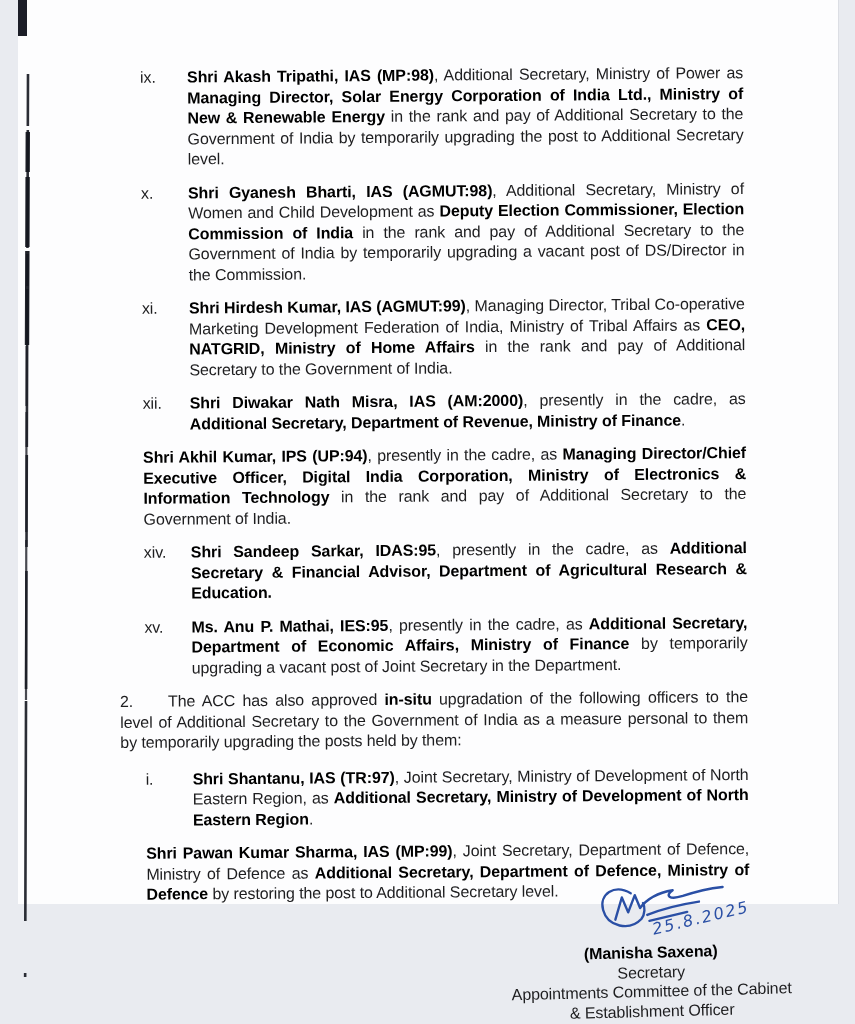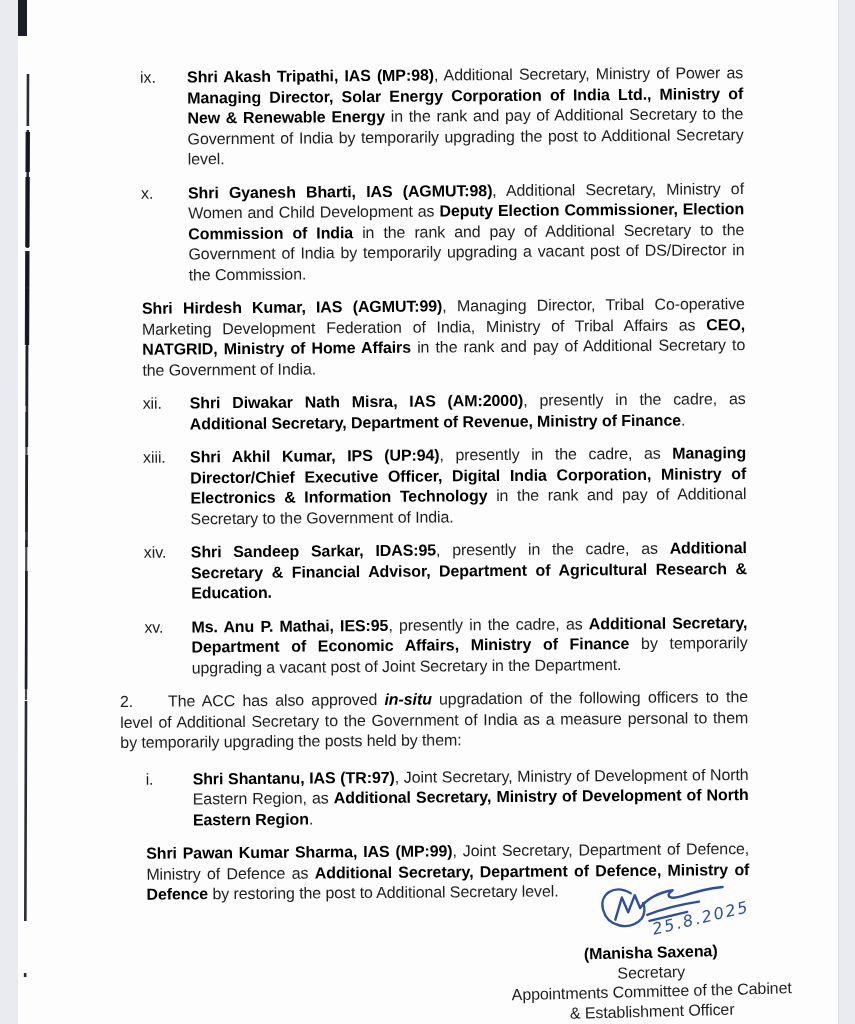--- a/index.html
+++ b/index.html
@@ -2,40 +2,40 @@
 <html><head>
 <meta charset="utf-8">
 <style>
   html,body{margin:0;padding:0;}
   body{
     width:855px;height:1024px;overflow:hidden;position:relative;
     background:#e9ebf0;
     font-family:"Liberation Sans","DejaVu Sans",sans-serif;
   }
   .page{
-    position:absolute;left:18px;top:0;width:820px;height:1024px;
+    position:absolute;left:18px;top:0;width:820px;height:904px;
     background:#fdfdfe;border-right:1px solid #dcdee4;
   }
   .corner-mark{
     position:absolute;left:0;top:0;width:9px;height:36px;background:#1c1e27;
   }
   .edge-shadow{
     position:absolute;left:0;top:0;width:22px;height:1024px;pointer-events:none;
   }
   .content{
     position:absolute;left:97px;top:68px;width:628px;
     color:#1d1d1f;font-size:16px;line-height:20.5px;
     transform:rotate(-0.45deg);transform-origin:top left;
     letter-spacing:-0.1px;
   }
   .item{display:flex;margin-bottom:13px;padding-left:25px;}
   .item .num{flex:0 0 47px;}
   .item .body{flex:1;text-align:justify;}
   .b{font-weight:700;color:#000;}
-  .i{font-style:italic;}
+  .i{}
   .para{text-align:justify;margin:3px 0 16px 0;}
   .para .pnum{display:inline-block;width:48px;}
   .sig-area{
     margin-left:355px;width:345px;text-align:center;
     transform:rotate(-1deg);transform-origin:center top;
     line-height:19.5px;font-size:16px;
   }
   .sig-ink{display:block;margin:-34px 0 0 118px;}
   .sig-name{font-weight:700;color:#000;}
   .sig-line{color:#1d1d1f;}
@@ -61,30 +61,30 @@
           <span class="num">ix.</span>
           <span class="body"><span class="b">Shri Akash Tripathi, IAS (MP:98)</span><span>, Additional Secretary, Ministry of Power as </span><span class="b">Managing Director, Solar Energy Corporation of India Ltd., Ministry of New &amp; Renewable Energy</span><span> in the rank and pay of Additional Secretary to the Government of India by temporarily upgrading the post to Additional Secretary level.</span></span>
         </div>
 
         <div class="item">
           <span class="num">x.</span>
           <span class="body"><span class="b">Shri Gyanesh Bharti, IAS (AGMUT:98)</span><span>, Additional Secretary, Ministry of Women and Child Development as </span><span class="b">Deputy Election Commissioner, Election Commission of India</span><span> in the rank and pay of Additional Secretary to the Government of India by temporarily upgrading a vacant post of DS/Director in the Commission.</span></span>
         </div>
 
         <div class="item">
+          <span class="num">xi.</span>
           <span class="body"><span class="b">Shri Hirdesh Kumar, IAS (AGMUT:99)</span><span>, Managing Director, Tribal Co-operative Marketing Development Federation of India, Ministry of Tribal Affairs as </span><span class="b">CEO, NATGRID, Ministry of Home Affairs</span><span> in the rank and pay of Additional Secretary to the Government of India.</span></span>
         </div>
 
         <div class="item">
           <span class="num">xii.</span>
           <span class="body"><span class="b">Shri Diwakar Nath Misra, IAS (AM:2000)</span><span>, presently in the cadre, as </span><span class="b">Additional Secretary, Department of Revenue, Ministry of Finance</span><span>.</span></span>
         </div>
 
         <div class="item">
-          <span class="num">xiii.</span>
           <span class="body"><span class="b">Shri Akhil Kumar, IPS (UP:94)</span><span>, presently in the cadre, as </span><span class="b">Managing Director/Chief Executive Officer, Digital India Corporation, Ministry of Electronics &amp; Information Technology</span><span> in the rank and pay of Additional Secretary to the Government of India.</span></span>
         </div>
 
         <div class="item">
           <span class="num">xiv.</span>
           <span class="body"><span class="b">Shri Sandeep Sarkar, IDAS:95</span><span>, presently in the cadre, as </span><span class="b">Additional Secretary &amp; Financial Advisor, Department of Agricultural Research &amp; Education.</span></span>
         </div>
 
         <div class="item">
           <span class="num">xv.</span>

